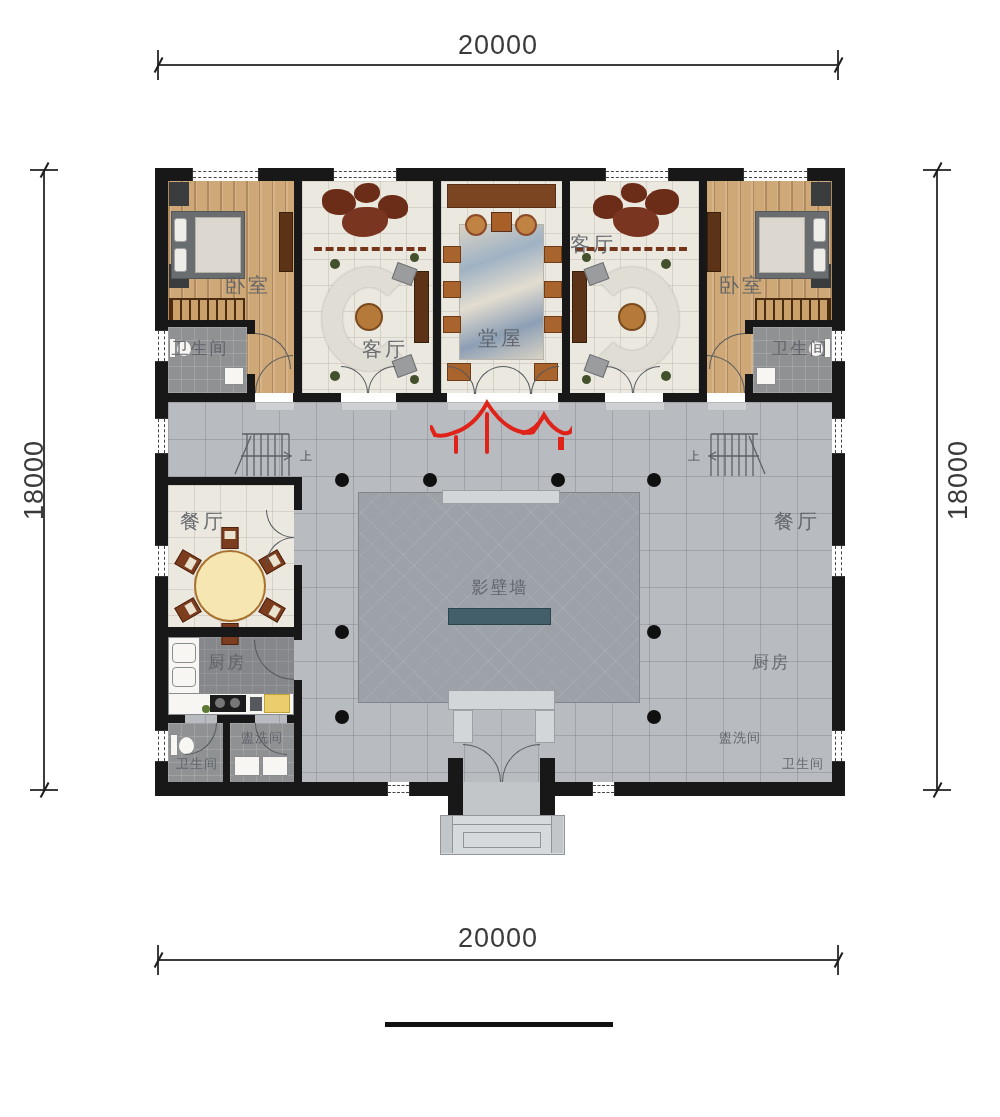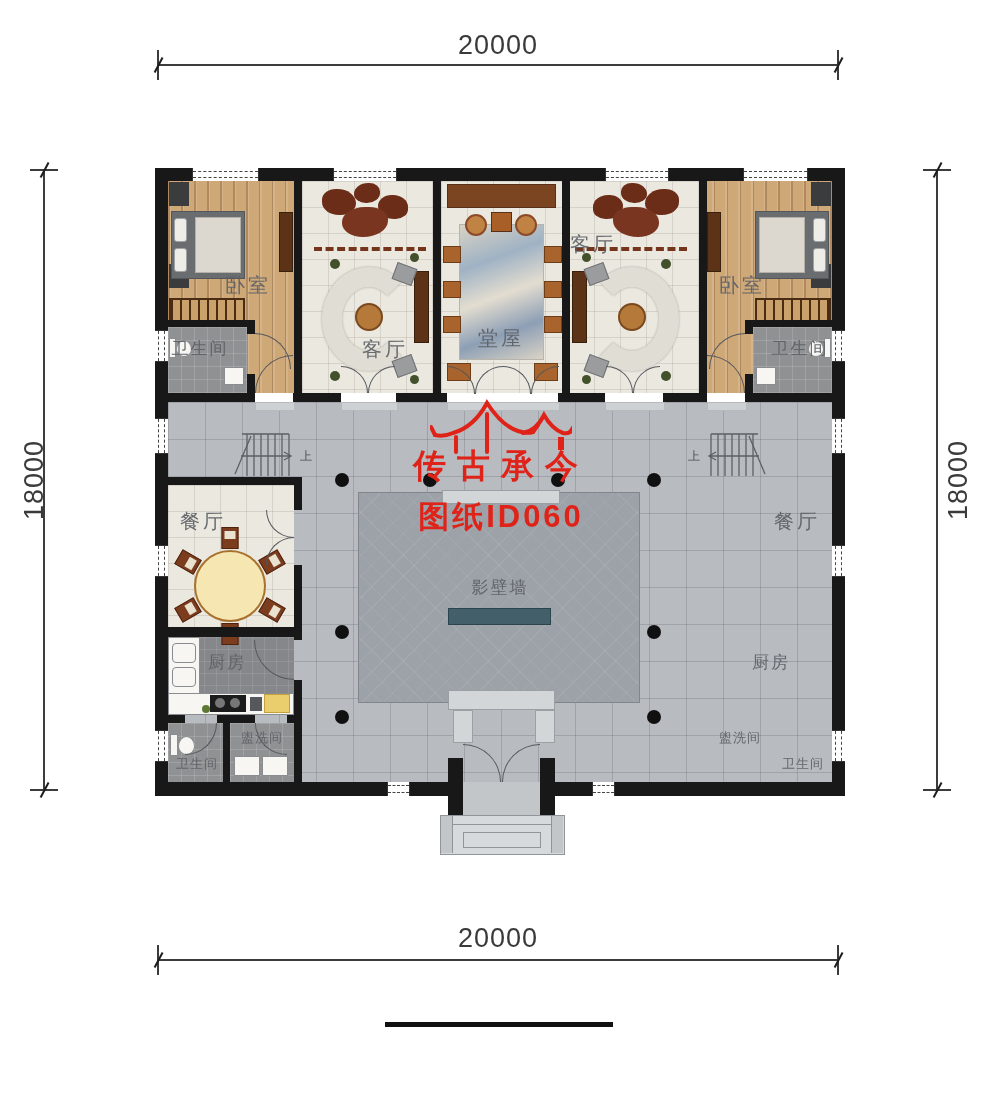--- a/index.html
+++ b/index.html
@@ -428,18 +428,16 @@
       <path d="M5,45 Q14,47 23,43 Q44,37 57,13 Q72,36 88,41 Q97,44 103,42"></path>
       <path d="M5,45 L1,37"></path>
         <path d="M103,42 L108,35"></path>
       <line x1="26" y1="47" x2="26" y2="62"></line>
       <line x1="57" y1="24" x2="57" y2="62"></line>
       <path d="M93,43 Q106,41 114,25 Q122,39 133,43 Q137,44 140,42"></path>
       <path d="M140,42 L144,36"></path>
     </g>
     <rect x="128" y="47" width="6" height="13" fill="#e02318"></rect>
   </svg>
-  <div class="wm" style="left:501px;top:466px;font-size:33px;letter-spacing:11px">传古承今</div>
-  <div class="wm" style="left:501px;top:517px;font-size:31px;letter-spacing:3px;font-weight:600">图纸ID060</div>
 
   <div class="abs" style="left:385px;top:1022px;width:228px;height:5px;background:#111;z-index:6"></div>
 
 </div>
 
 </body></html>

